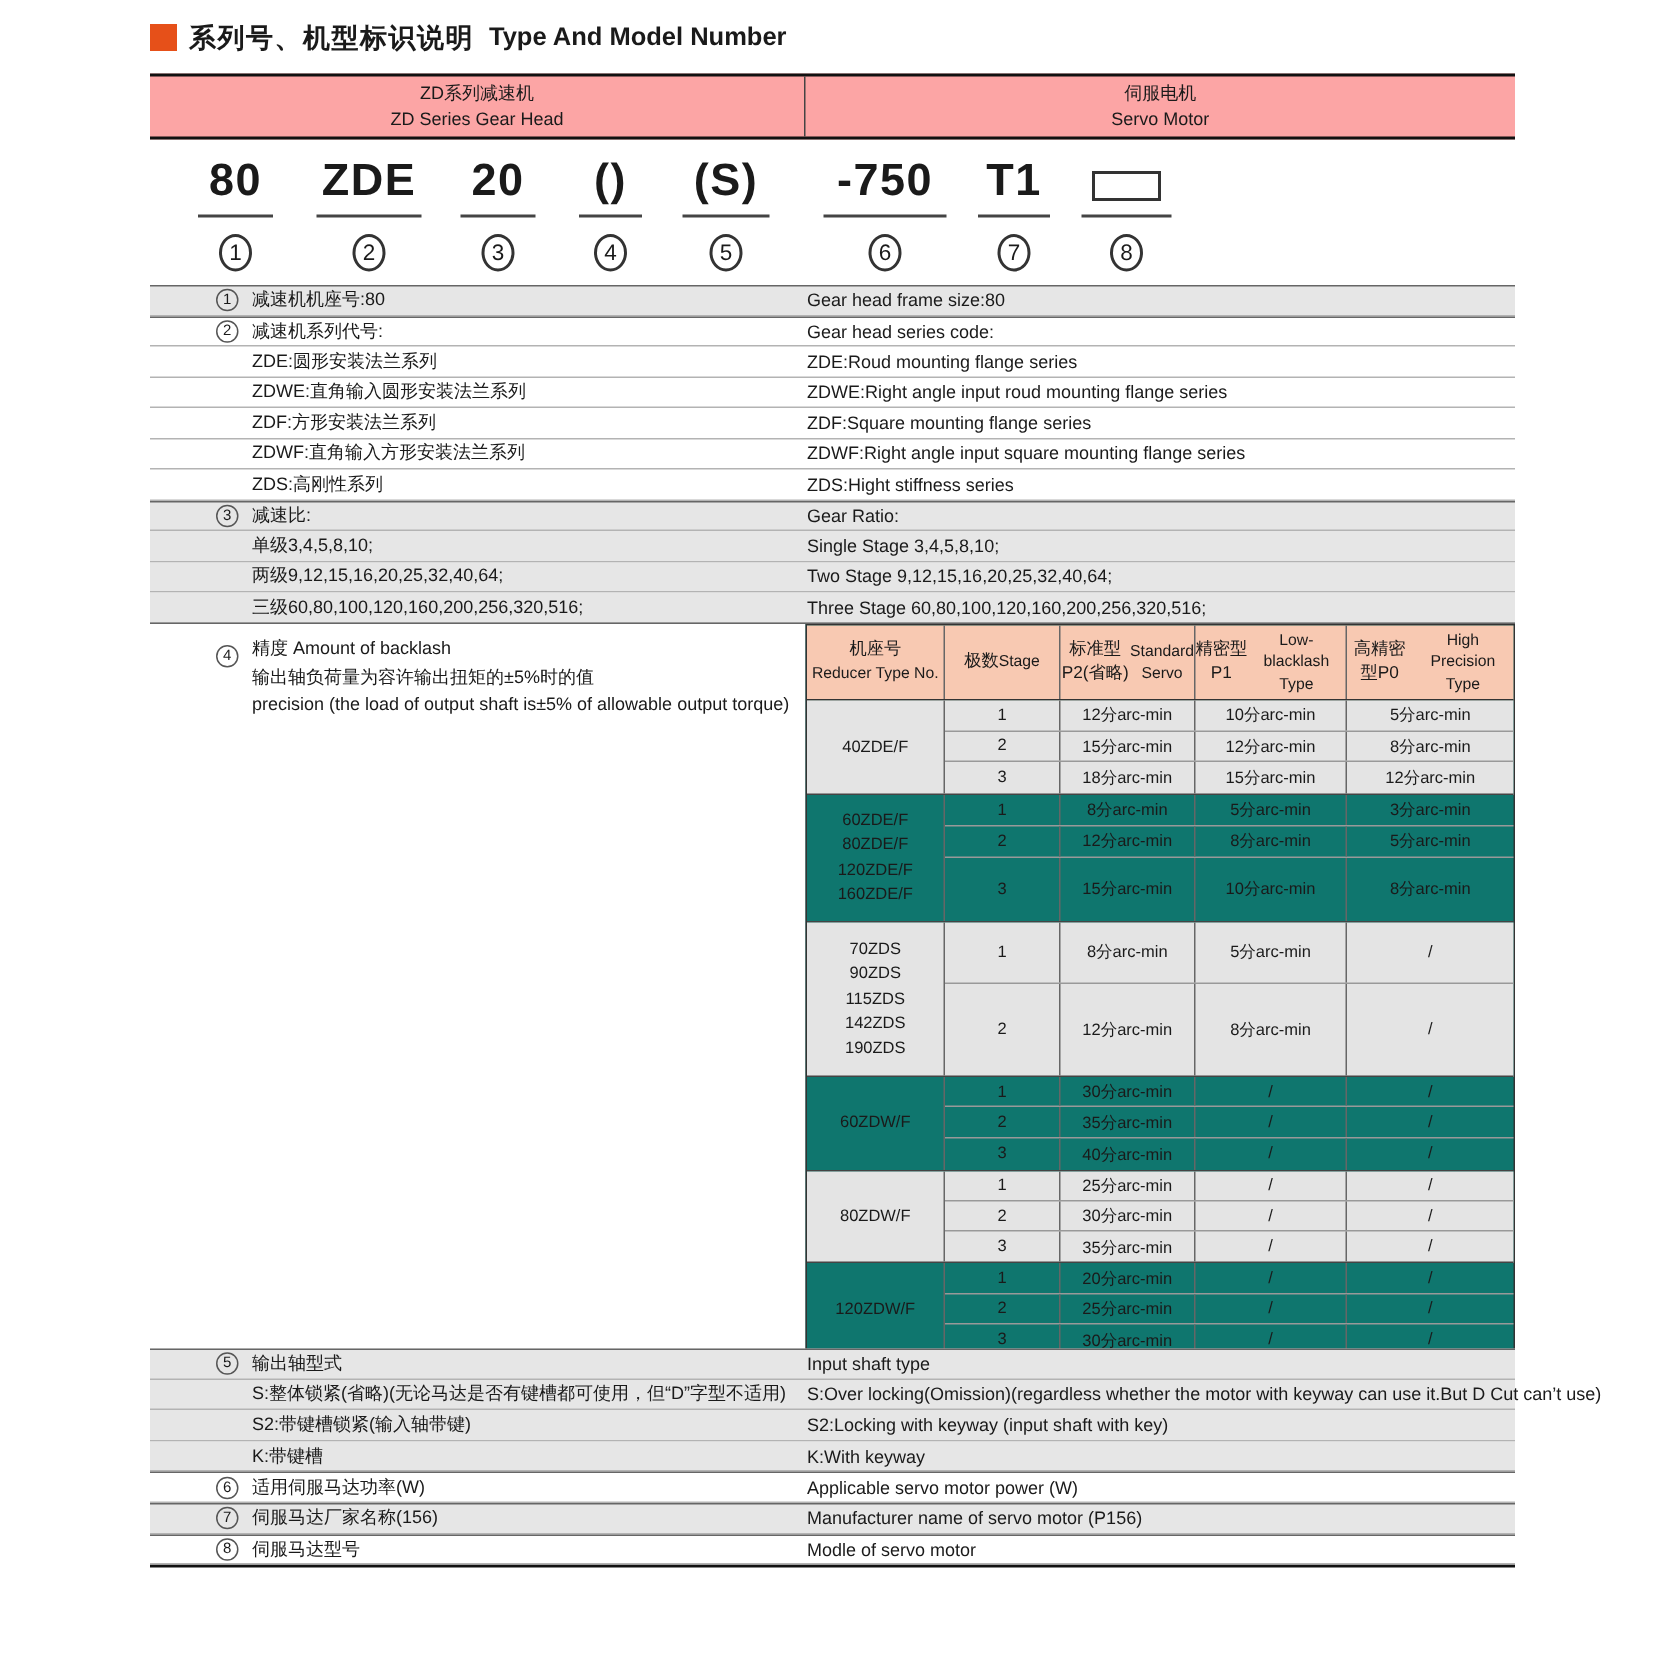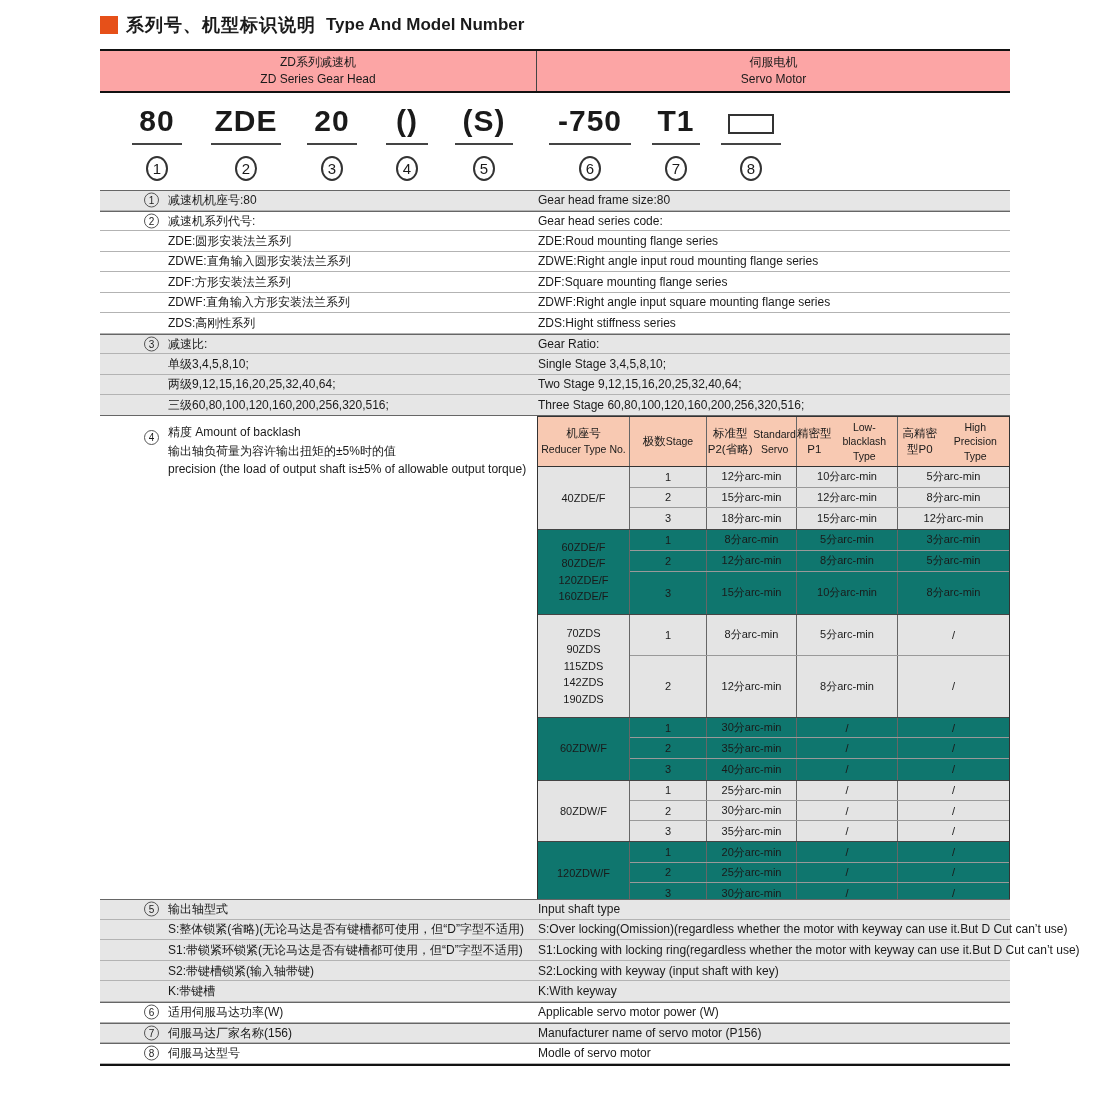--- a/index.html
+++ b/index.html
@@ -374,24 +374,20 @@
     <div class="def-row shade section-start" style="height: 20.6px;">
       <span class="circle-num">5</span>
       <div class="zh">输出轴型式</div>
       <div class="en">Input shaft type</div>
     </div>
     <div class="def-row shade" style="height: 20.6px;">
       <div class="zh">S:整体锁紧(省略)(无论马达是否有键槽都可使用，但“D”字型不适用)</div>
       <div class="en">S:Over locking(Omission)(regardless whether the motor with keyway can use it.But D Cut can’t use)</div>
     </div>
     <div class="def-row shade" style="height: 20.6px;">
-      <div class="zh">S1:带锁紧环锁紧(无论马达是否有键槽都可使用，但“D”字型不适用)</div>
-      <div class="en">S1:Locking with locking ring(regardless whether the motor with keyway can use it.But D Cut can’t use)</div>
-    </div>
-    <div class="def-row shade" style="height: 20.6px;">
       <div class="zh">S2:带键槽锁紧(输入轴带键)</div>
       <div class="en">S2:Locking with keyway (input shaft with key)</div>
     </div>
     <div class="def-row shade" style="height: 20.6px;">
       <div class="zh">K:带键槽</div>
       <div class="en">K:With keyway</div>
     </div>
     <div class="def-row section-start" style="height: 20.6px;">
       <span class="circle-num">6</span>
       <div class="zh">适用伺服马达功率(W)</div>

